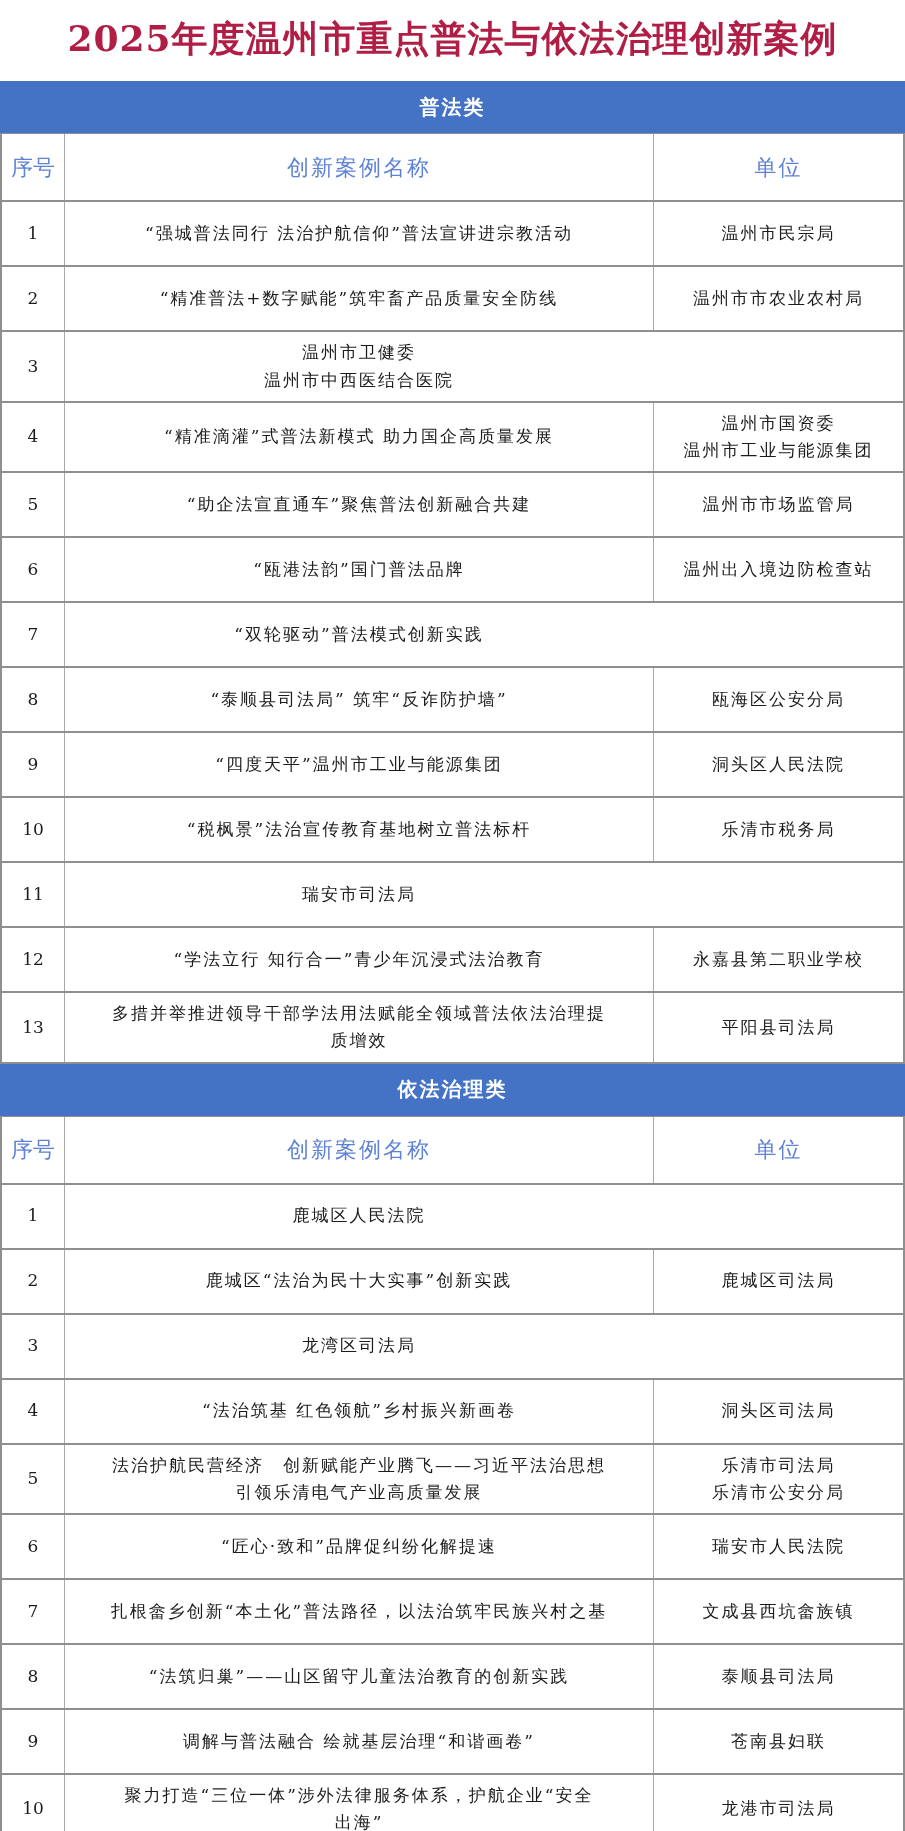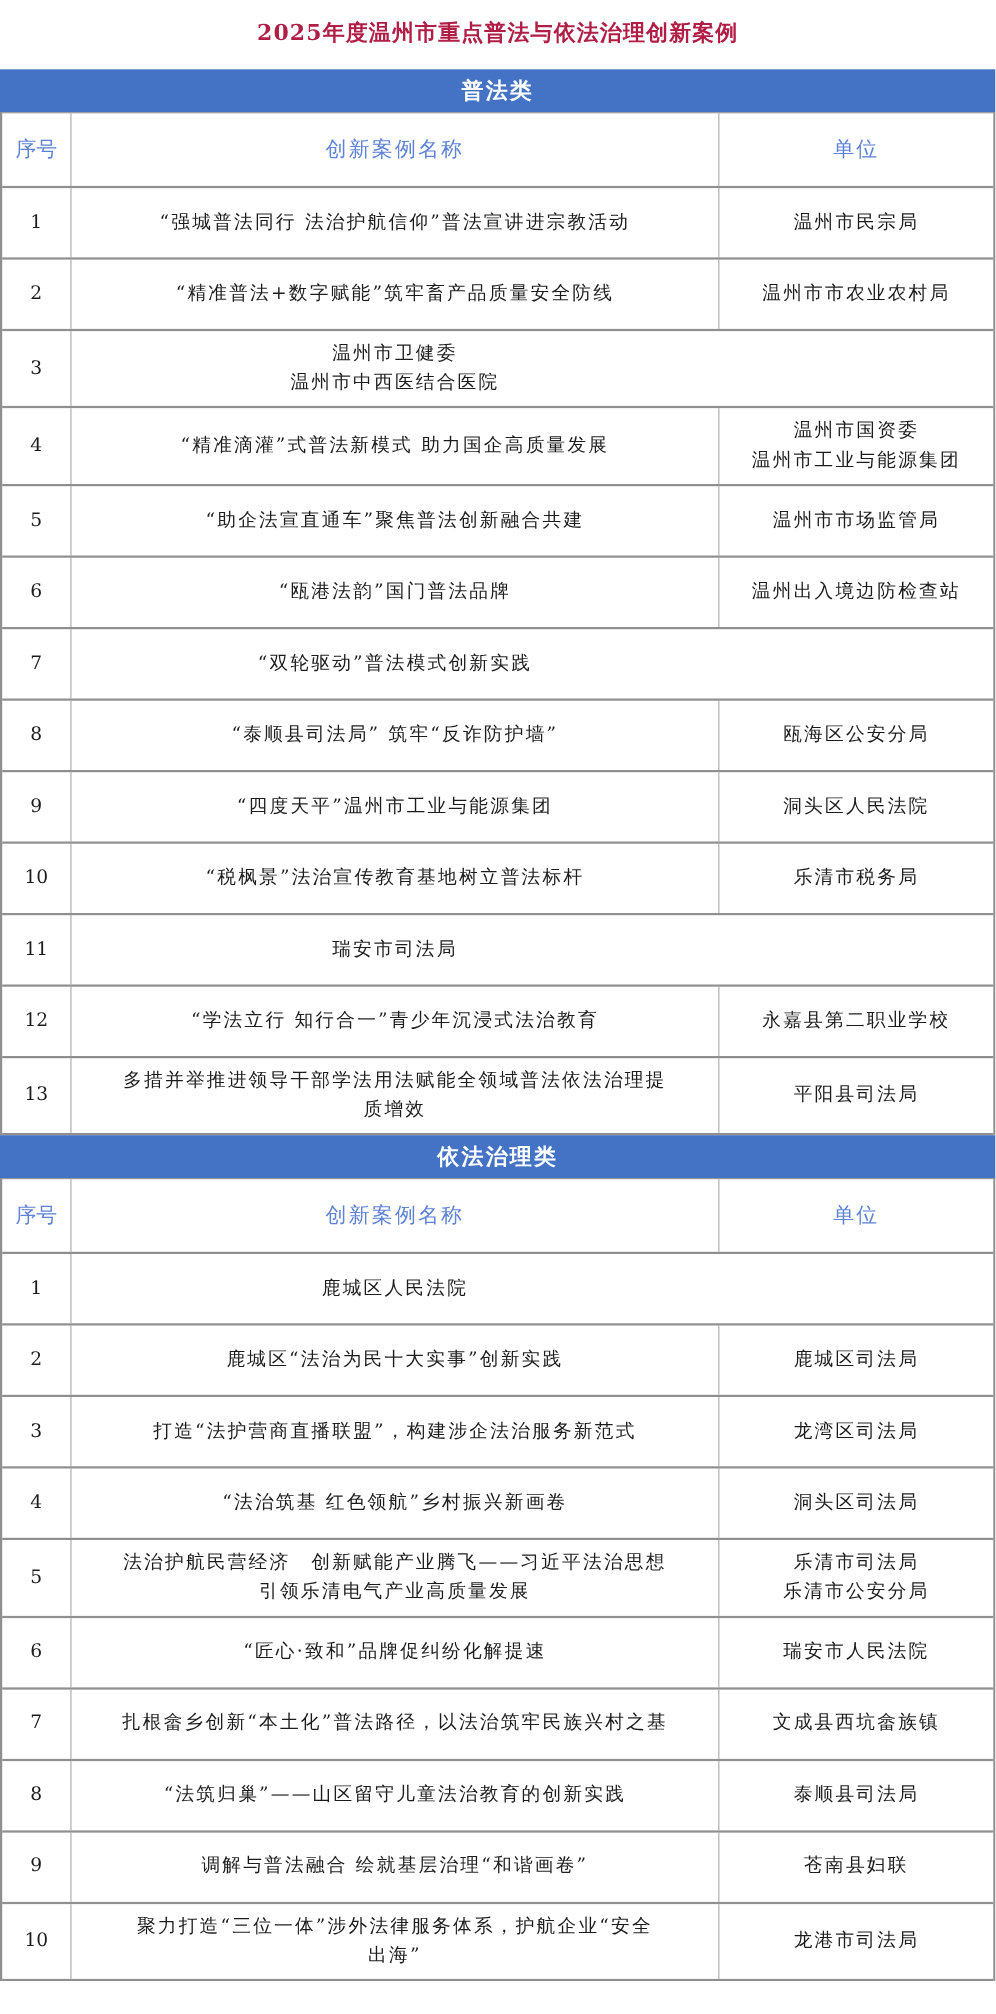--- a/index.html
+++ b/index.html
@@ -14,33 +14,33 @@
   html,body{background:#ffffff;}
   body{
     width:905px;
     font-family:"DejaVu Serif","Liberation Serif",serif;
     color:var(--body-text);
   }
   .page{width:905px;}
   .title{
     text-align:center;
     color:var(--title-red);
-    font-size:20px;
+    font-size:36px;
     font-weight:bold;
     letter-spacing:1px;
     padding:18px 0 22px 0;
     line-height:1.15;
   }
   .bar{
     background:var(--accent-blue);
     color:#ffffff;
     font-weight:bold;
     font-size:20px;
     letter-spacing:2px;
-    height:39px;
+    height:52px;
     display:flex;
     align-items:center;
     justify-content:center;
   }
   .tbl{
     border-left:2px solid var(--border-strong);
     border-right:2px solid var(--border-strong);
     border-top:1px solid var(--border-strong);
   }
   .row{
@@ -56,21 +56,21 @@
     justify-content:center;
     text-align:center;
     padding:7px 8px;
     font-size:17px;
     letter-spacing:2px;
     line-height:1.6;
     white-space:pre-line;
   }
   .cell.case, .cell.unit{border-left:1px solid var(--border-light);}
   .cell.no{font-family:"DejaVu Serif","Liberation Serif",serif;letter-spacing:0;}
-  .head .cell{color:var(--head-text);font-size:19px;}
+  .head .cell{color:var(--head-text);font-size:22px;}
 </style>
 </head>
 <body>
 
 <div class="page">
 
   <h1 class="title">2025年度温州市重点普法与依法治理创新案例</h1>
 
   <section>
     <div class="bar">普法类</div>
@@ -160,21 +160,20 @@
         <div class="cell no">1</div>
         <div class="cell unit">鹿城区人民法院</div>
       </div>
       <div class="row">
         <div class="cell no">2</div>
         <div class="cell case">鹿城区“法治为民十大实事”创新实践</div>
         <div class="cell unit">鹿城区司法局</div>
       </div>
       <div class="row">
         <div class="cell no">3</div>
-        <div class="cell case">打造“法护营商直播联盟”，构建涉企法治服务新范式</div>
         <div class="cell unit">龙湾区司法局</div>
       </div>
       <div class="row">
         <div class="cell no">4</div>
         <div class="cell case">“法治筑基 红色领航”乡村振兴新画卷</div>
         <div class="cell unit">洞头区司法局</div>
       </div>
       <div class="row">
         <div class="cell no">5</div>
         <div class="cell case">法治护航民营经济　创新赋能产业腾飞——习近平法治思想

